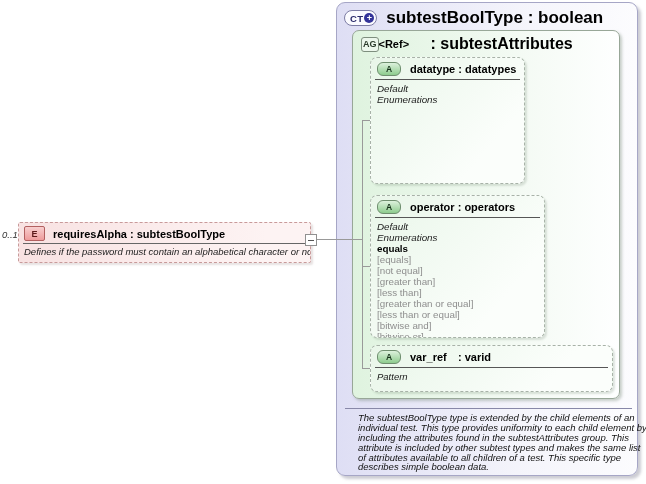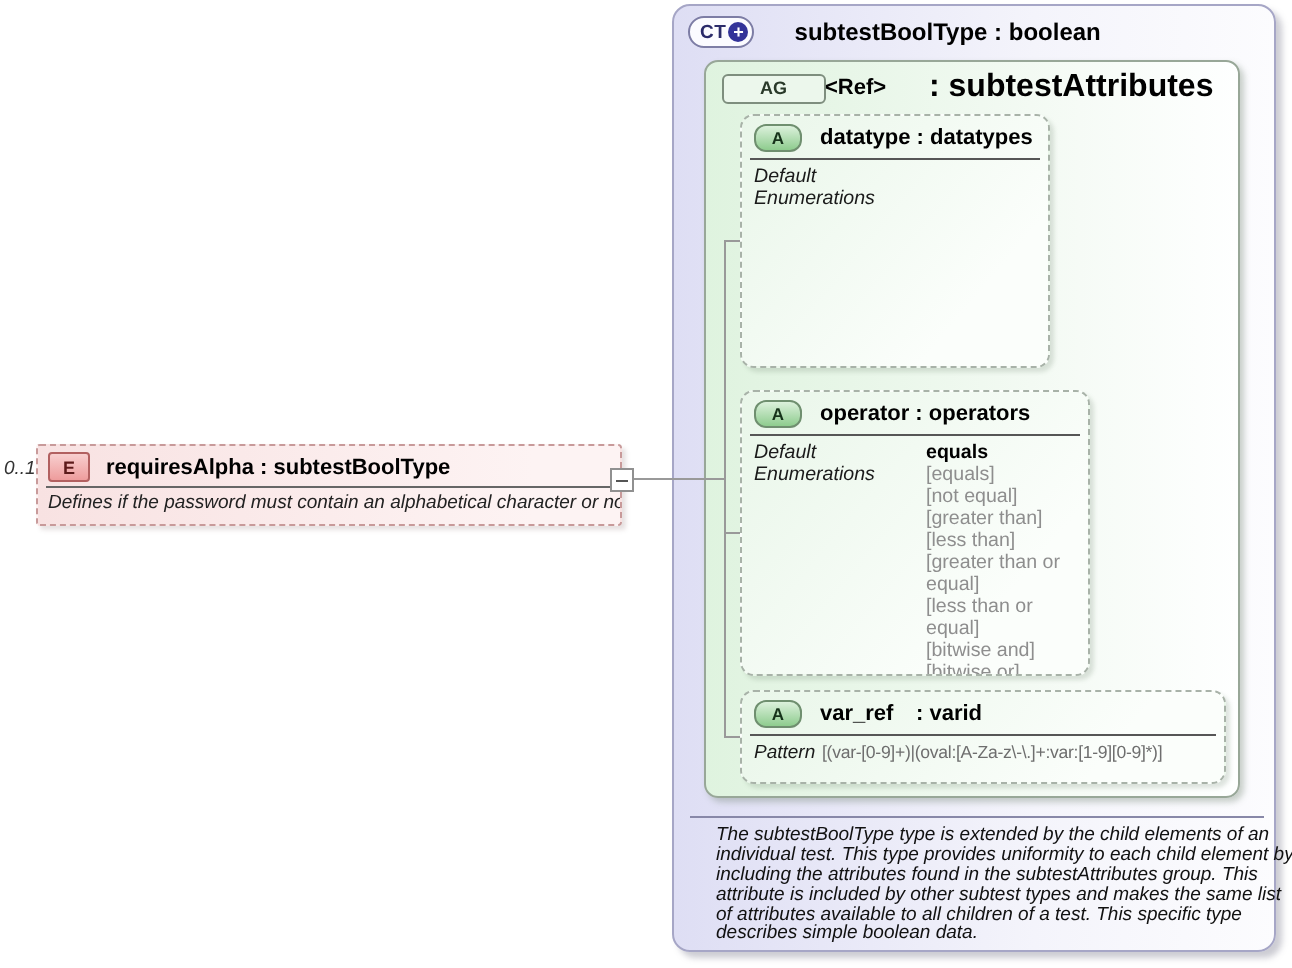--- a/index.html
+++ b/index.html
@@ -58,34 +58,34 @@
     height:14px;border:1px solid #7d7da5;border-radius:8px;
     background:#fbfbff;display:flex;align-items:center;
     padding:0 2px 0 5px;
   }
   .ct-badge .ct-letters{font-size:9.5px;font-weight:bold;color:#2a2a6a;letter-spacing:0.3px;}
   .ct-badge .plus-circle{
     width:10px;height:10px;border-radius:50%;background:#333399;color:#ffffff;
     display:flex;align-items:center;justify-content:center;
     font-size:9px;font-weight:bold;line-height:10px;margin-left:1px;
   }
-  .ct-title{margin-left:20px;font-size:12px;font-weight:bold;color:#000;white-space:nowrap;}
+  .ct-title{margin-left:9px;font-size:17px;font-weight:bold;color:#000;white-space:nowrap;}
 
   
   .ag-box{
     left:352px;top:30px;width:268px;height:369px;
     border:1px solid #98a798;border-radius:7px;
     background:linear-gradient(to right,#dff3df,#f6fbf6 70%,#feffff);
     box-shadow:2px 2px 3px rgba(100,120,100,0.35);
   }
   .ag-header{display:flex;align-items:center;padding:4px 0 0 8px;}
   .ag-badge{
     height:13px;border:1px solid #7e8e7e;border-radius:3px;
     background:#ecf7ec;color:#2a3a2a;
-    font-size:9px;font-weight:bold;display:flex;align-items:center;padding:0 18px;
+    font-size:9px;font-weight:bold;display:flex;align-items:center;padding:0 1px;
   }
   .ag-name{margin-left:0;font-size:11px;font-weight:bold;color:#000;min-width:52px;}
   .ag-type{font-size:16px;font-weight:bold;color:#000;white-space:nowrap;}
 
   
   .attr-box{
     border:1px dashed #a8b2a8;border-radius:7px;
     background:linear-gradient(130deg,#e9f6e9,#fbfefb 75%);
     box-shadow:2px 2px 2px rgba(110,130,110,0.22);
     overflow:hidden;
@@ -98,21 +98,21 @@
     width:22px;height:12px;flex:0 0 auto;
     border:1px solid #6f8f6f;border-radius:6px;
     background:linear-gradient(180deg,#dcf1dc,#8ecc8e);
     color:#16321a;font-size:8.5px;font-weight:bold;
     display:flex;align-items:center;justify-content:center;
   }
   .attr-name{margin-left:9px;font-size:11px;font-weight:bold;color:#000;white-space:pre;}
   .attr-name.w48{min-width:48px;}
   .attr-type{font-size:11px;font-weight:bold;color:#000;white-space:pre;}
   .attr-sep{border-top:1px solid #565656;margin:1px 4px 0 4px;}
-  .facets{display:flex;padding:3px 0 0 6px;font-size:9.8px;line-height:11px;}
+  .facets{display:flex;padding:3px 0 0 6px;font-size:9.8px;line-height:11px;flex-direction:column;}
   .facet-labels{width:86px;flex:0 0 auto;font-style:italic;color:#1a1a1a;}
   .facet-values .default-value{font-weight:bold;color:#000;}
   .facet-values .enum-item{color:#8e8e8e;}
   .pattern-row{display:flex;padding:3px 0 0 6px;font-size:9.5px;line-height:11px;}
   .pattern-label{width:32px;flex:0 0 auto;font-style:italic;color:#1a1a1a;}
   .pattern-value{color:#6e6e6e;font-size:8.8px;letter-spacing:-0.15px;white-space:nowrap;margin-left:2px;}
 
   
   .doc-sep{left:345px;top:408px;width:287px;height:1px;background:#8888a8;}
   .doc-text{
@@ -186,21 +186,20 @@
 
 <div class="abs attr-box attr-varref">
   <div class="attr-header">
     <span class="a-badge">A</span>
     <span class="attr-name w48">var_ref</span>
     <span class="attr-type">: varid</span>
   </div>
   <div class="attr-sep"></div>
   <div class="pattern-row">
     <div class="pattern-label">Pattern</div>
-    <div class="pattern-value">[(var-[0-9]+)|(oval:[A-Za-z\-\.]+:var:[1-9][0-9]*)]</div>
   </div>
 </div>
 
 <div class="abs doc-sep"></div>
 <div class="abs doc-text">The subtestBoolType type is extended by the child elements of an individual test.  This type provides uniformity to each child element by including the attributes found in the subtestAttributes group.  This attribute is included by other subtest types and makes the same list of attributes available to all children of a test.  This specific type describes simple boolean data.</div>
 
 <div class="abs cline" style="left:317px;top:239px;width:45px;height:1px;"></div>
 <div class="abs cline" style="left:362px;top:120px;width:1px;height:249px;"></div>
 <div class="abs cline" style="left:363px;top:120px;width:7px;height:1px;"></div>
 <div class="abs cline" style="left:363px;top:266px;width:7px;height:1px;"></div>

